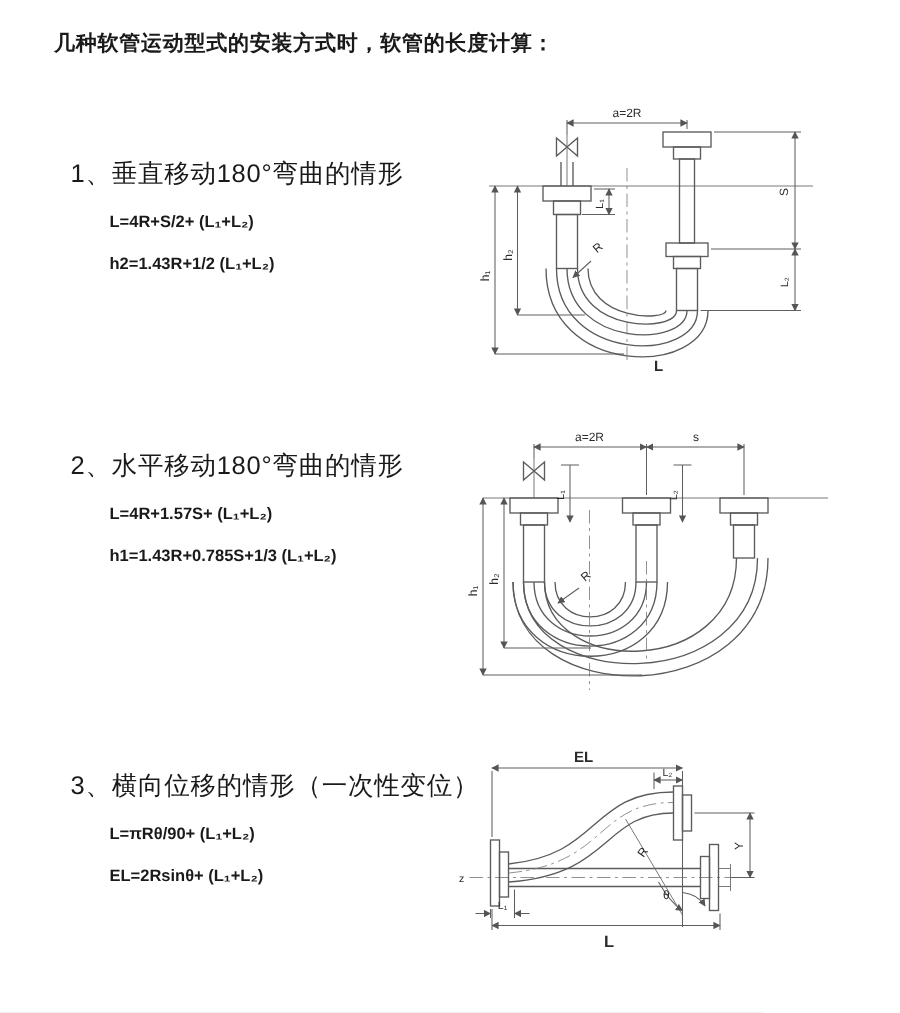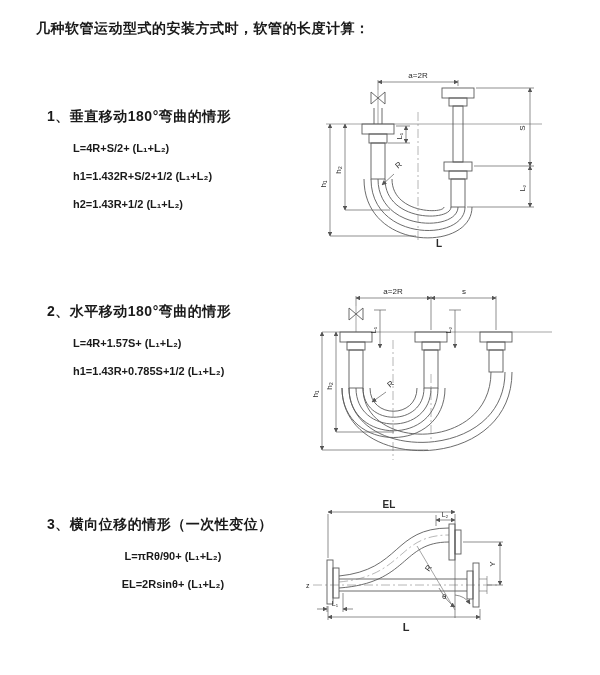--- a/index.html
+++ b/index.html
@@ -1,20 +1,20 @@
 <!DOCTYPE html>
 <html><head>
 <meta charset="utf-8">
 <style>
   html,body{margin:0;padding:0;background:#e8e8e8;}
   .canvas{position:relative;width:600px;height:675px;background:#ffffff;overflow:hidden;
           font-family:"Liberation Sans","DejaVu Sans",sans-serif;color:#1a1a1a;padding-left:20px;}
   .page-title{position:absolute;left:36px;top:20px;font-size:14px;font-weight:700;letter-spacing:0.5px;}
   .sec{position:absolute;left:47px;}
-  .sec-heading{font-size:14px;font-weight:700;letter-spacing:0.5px;height:28px;line-height:20px;}
+  .sec-heading{font-size:17px;font-weight:400;letter-spacing:0.5px;height:28px;line-height:20px;}
   .formula{font-size:11px;font-weight:700;padding-left:26px;line-height:28px;white-space:pre;}
   .diag{position:absolute;}
   svg text{font-family:"Liberation Sans","DejaVu Sans",sans-serif;fill:#2b2b2b;}
   .dl{font-size:8px;}
   .dl7{font-size:7px;}
   .dl10{font-size:10px;font-weight:700;}
   .dl11{font-size:11px;font-weight:700;}
   .draw{stroke:#5b5b5b;fill:none;stroke-width:0.9;}
   .thin{stroke:#6a6a6a;fill:none;stroke-width:0.6;}
   .dim{stroke:#5f5f5f;fill:none;stroke-width:0.7;}
@@ -23,31 +23,30 @@
 </head>
 <body>
 
 <div class="canvas">
 
   <div class="page-title">几种软管运动型式的安装方式时，软管的长度计算：</div>
 
   <div class="sec" style="top:106px;">
     <div class="sec-heading">1、垂直移动180°弯曲的情形</div>
     <div class="formula">L=4R+S/2+ (L₁+L₂)</div>
-    <div class="formula">h1=1.432R+S/2+1/2 (L₁+L₂)</div>
     <div class="formula">h2=1.43R+1/2 (L₁+L₂)</div>
   </div>
 
   <div class="sec" style="top:301px;">
     <div class="sec-heading">2、水平移动180°弯曲的情形</div>
     <div class="formula">L=4R+1.57S+ (L₁+L₂)</div>
-    <div class="formula">h1=1.43R+0.785S+1/2 (L₁+L₂)</div>
+    <div class="formula">h1=1.43R+0.785S+1/3 (L₁+L₂)</div>
   </div>
 
-  <div class="sec" style="top:514px;text-align:center;">
+  <div class="sec" style="top:514px;">
     <div class="sec-heading">3、横向位移的情形（一次性变位）</div>
     <div class="formula">L=πRθ/90+ (L₁+L₂)</div>
     <div class="formula">EL=2Rsinθ+ (L₁+L₂)</div>
   </div>
 
   <svg class="diag" style="left:312px;top:66px;" width="240" height="195" viewBox="0 0 240 195">
     <defs>
       <marker id="arr" viewBox="0 0 10 10" refX="9" refY="5" markerWidth="7" markerHeight="7" orient="auto-start-reverse">
         <path d="M0,0 L10,5 L0,10 Z" fill="#555"></path>
       </marker>

